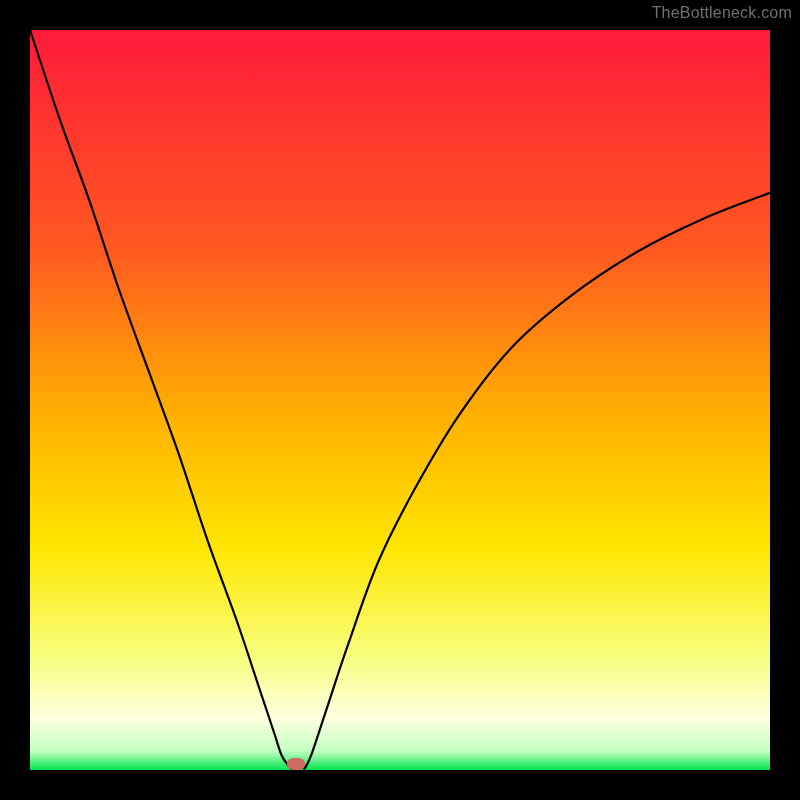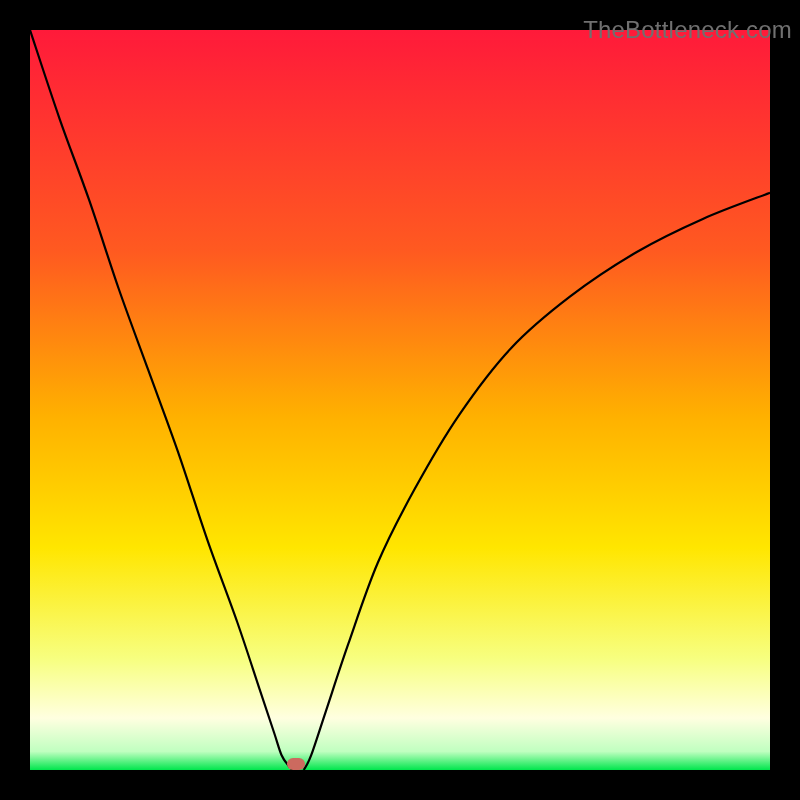--- a/index.html
+++ b/index.html
@@ -21,24 +21,24 @@
   }
   .plot-area {
     position: absolute;
     left: 0;
     top: 0;
     width: 740px;
     height: 740px;
   }
   .watermark {
     position: absolute;
-    top: 16px;
+    top: 4px;
     right: 8px;
     color: #707070;
-    font-size: 24px;
+    font-size: 16px;
     font-weight: 500;
     letter-spacing: 0.2px;
     user-select: none;
     margin-left: 28px;
   }
   .marker {
     position: absolute;
     width: 18px;
     height: 12px;
     border-radius: 6px;

